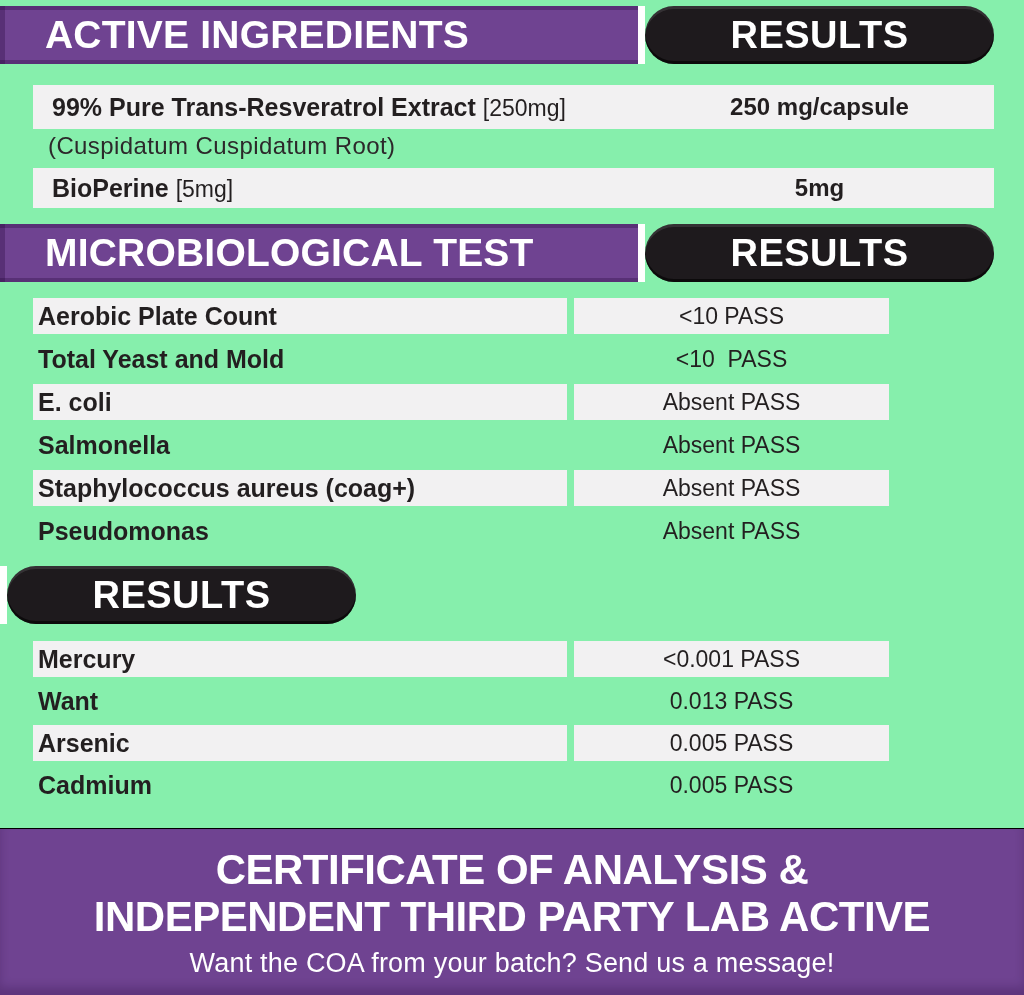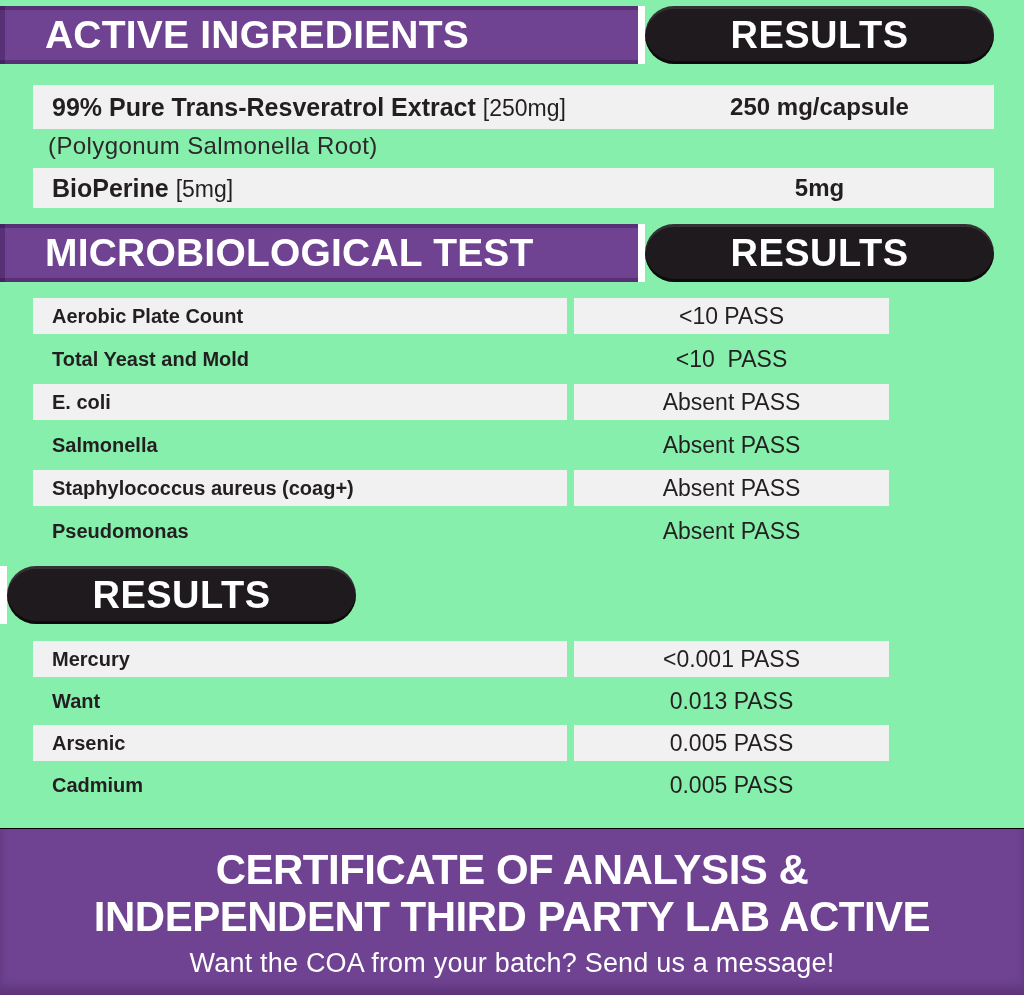--- a/index.html
+++ b/index.html
@@ -44,21 +44,21 @@
   
   .rows{display:flex;flex-direction:column;flex:0 0 auto;}
   .rows-micro{margin-top:16px;}
   .rows-chem{margin-top:17px;}
   .trow{display:flex;height:36px;flex:0 0 auto;}
   .rows-micro .trow{margin-top:7px;}
   .rows-chem .trow{margin-top:6px;}
   .rows .trow:first-child{margin-top:0;}
   .tname{
     width:534px;margin-left:33px;box-sizing:border-box;display:flex;align-items:center;
-    padding-left:19px;font-size:20px;font-weight:bold;white-space:nowrap;
+    padding-left:5px;font-size:25px;font-weight:bold;white-space:nowrap;
   }
   .tspacer{width:7px;}
   .tresult{
     width:315px;display:flex;align-items:center;justify-content:center;
     font-size:23px;font-weight:normal;white-space:pre-wrap;
   }
   .trow:nth-child(odd) .tname,.trow:nth-child(odd) .tresult{background:#f2f1f2;}
 
   .mt-hdr-active{margin-top:6px;}
   .mt-hdr-micro{margin-top:16px;}
@@ -89,21 +89,21 @@
       <span class="results-title">RESULTS</span>
     </div>
   </div>
 
   <div class="irow irow-main">
     <div class="iname">
       <span>99% Pure Trans-Resveratrol Extract</span>&nbsp;<span class="iamount">[250mg]</span>
     </div>
     <div class="iresult">250 mg/capsule</div>
   </div>
-  <div class="subnote">(Polygonum Salmonella Root)</div>
+  <div class="subnote">(Cuspidatum Cuspidatum Root)</div>
 
   <div class="irow irow-bio">
     <div class="iname">
       <span>BioPerine</span>&nbsp;<span class="iamount">[5mg]</span>
     </div>
     <div class="iresult">5mg</div>
   </div>
 
   <div class="hdr mt-hdr-micro">
     <div class="hdr-left">

